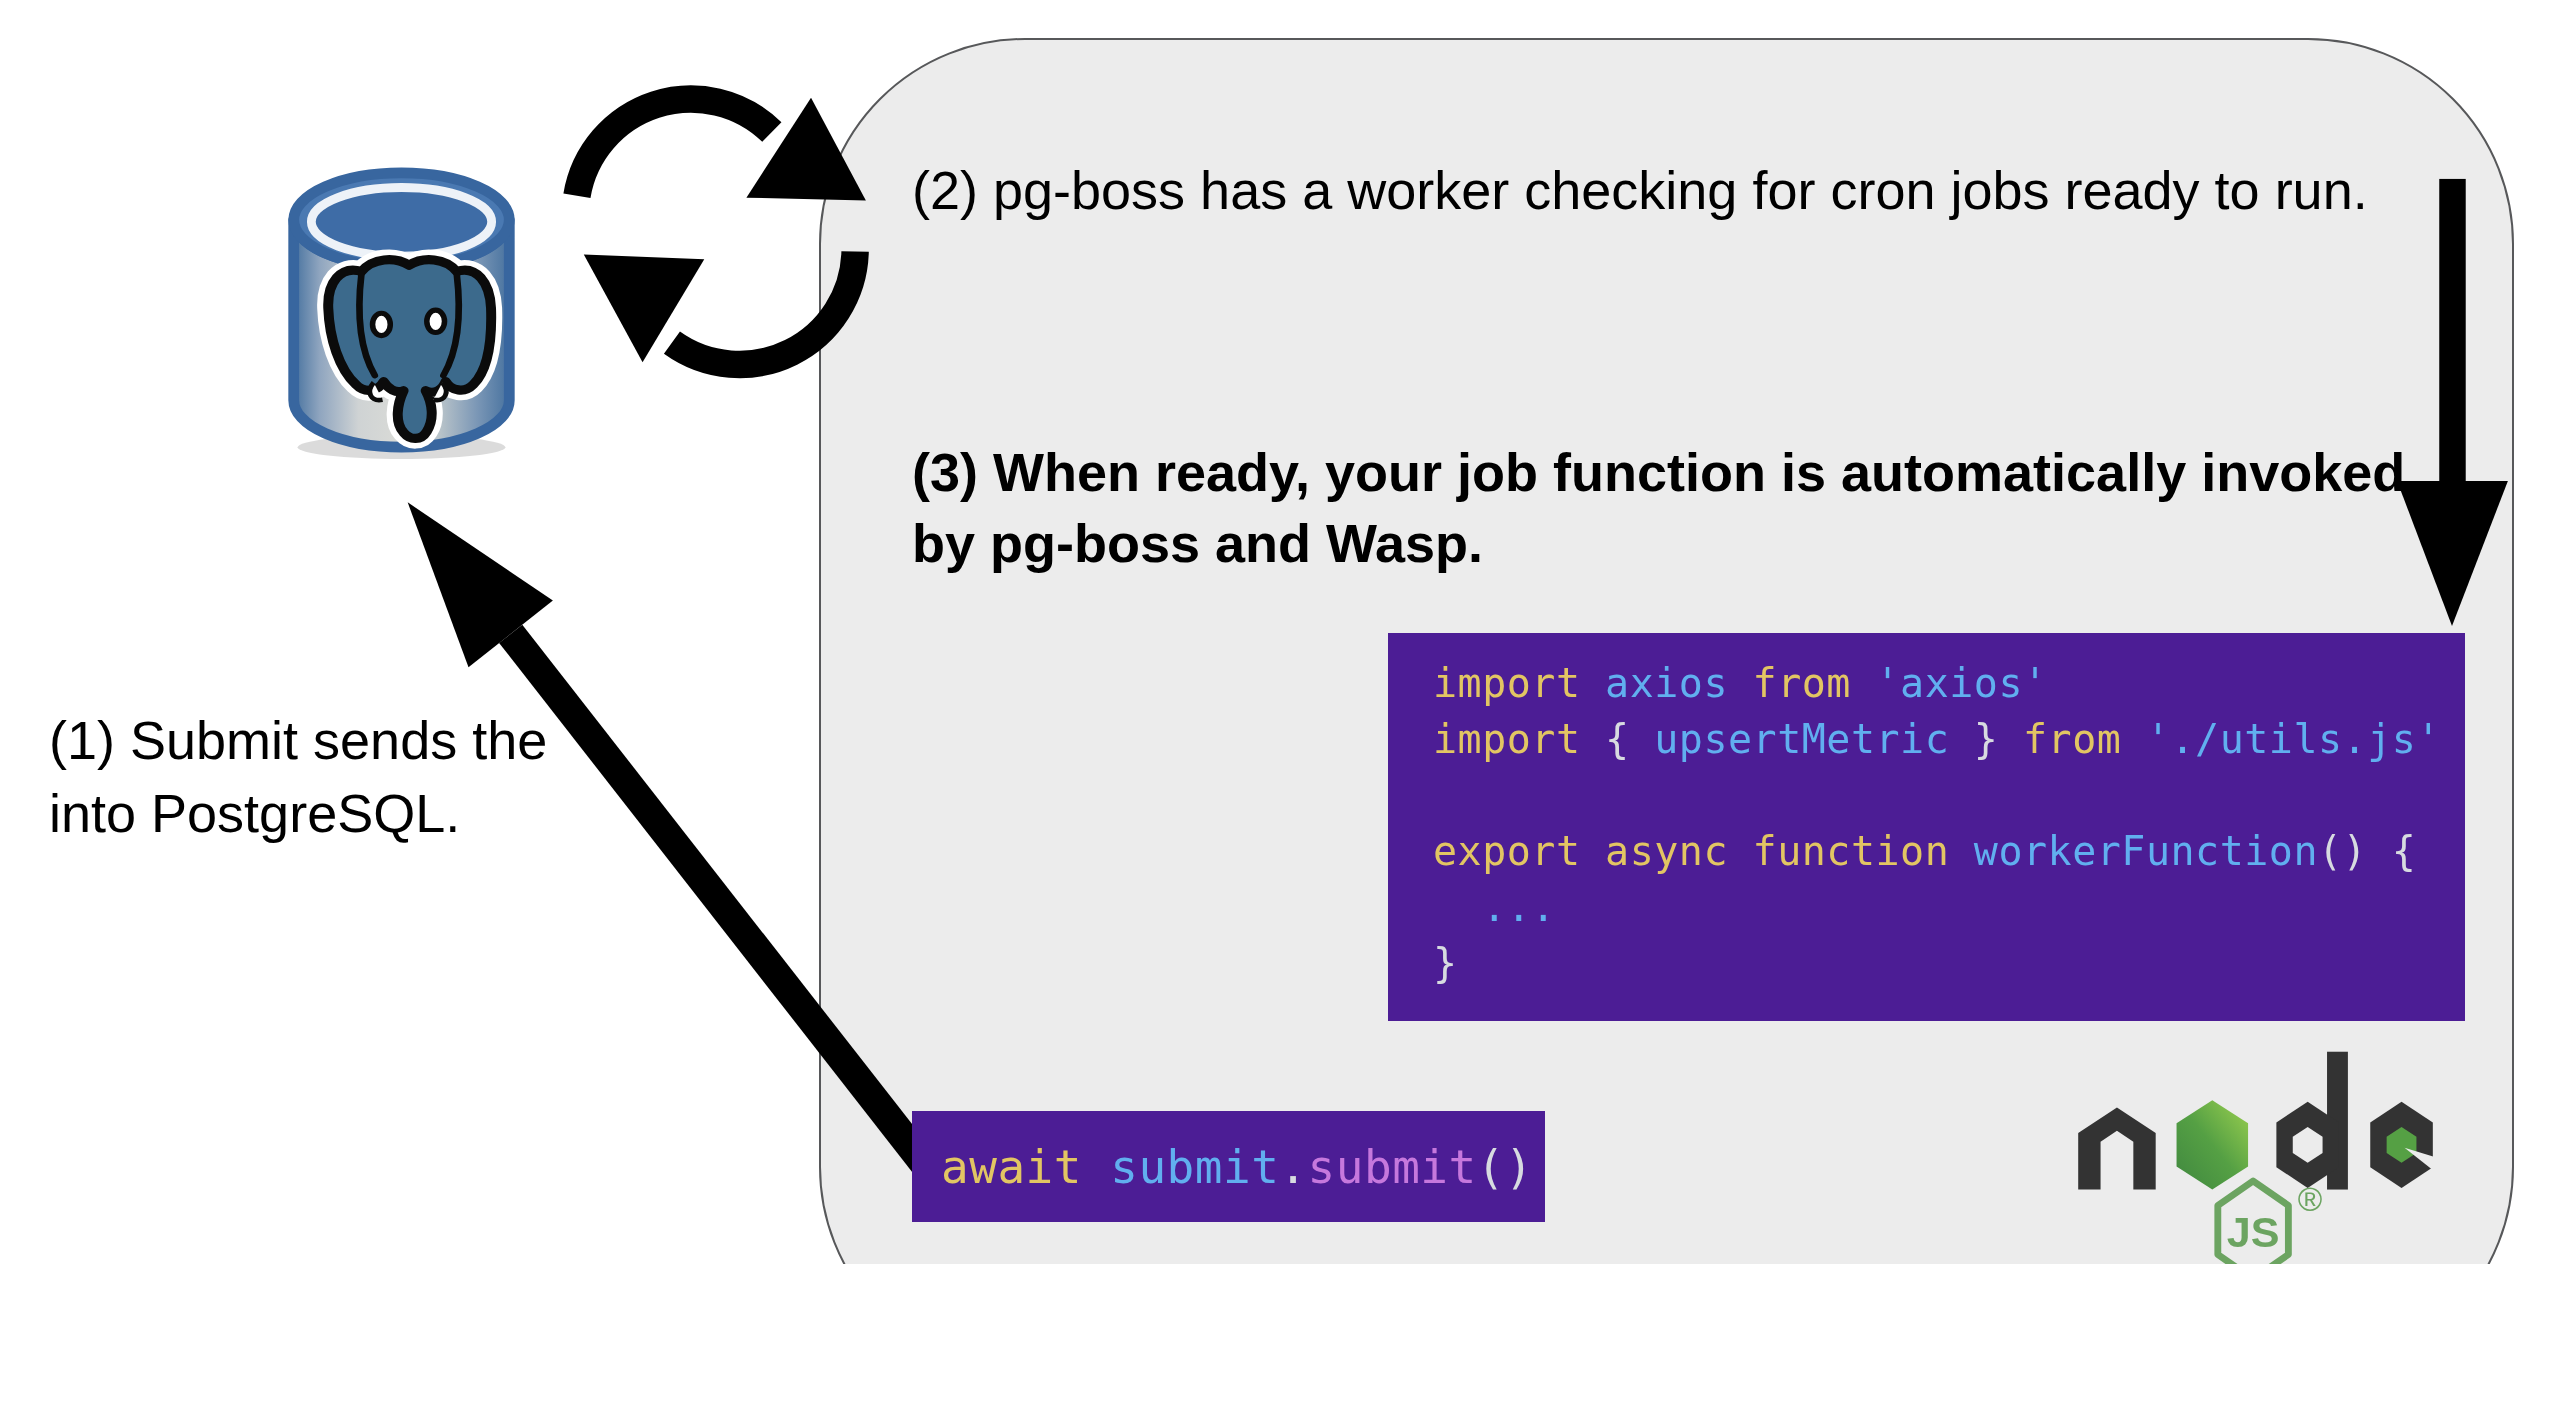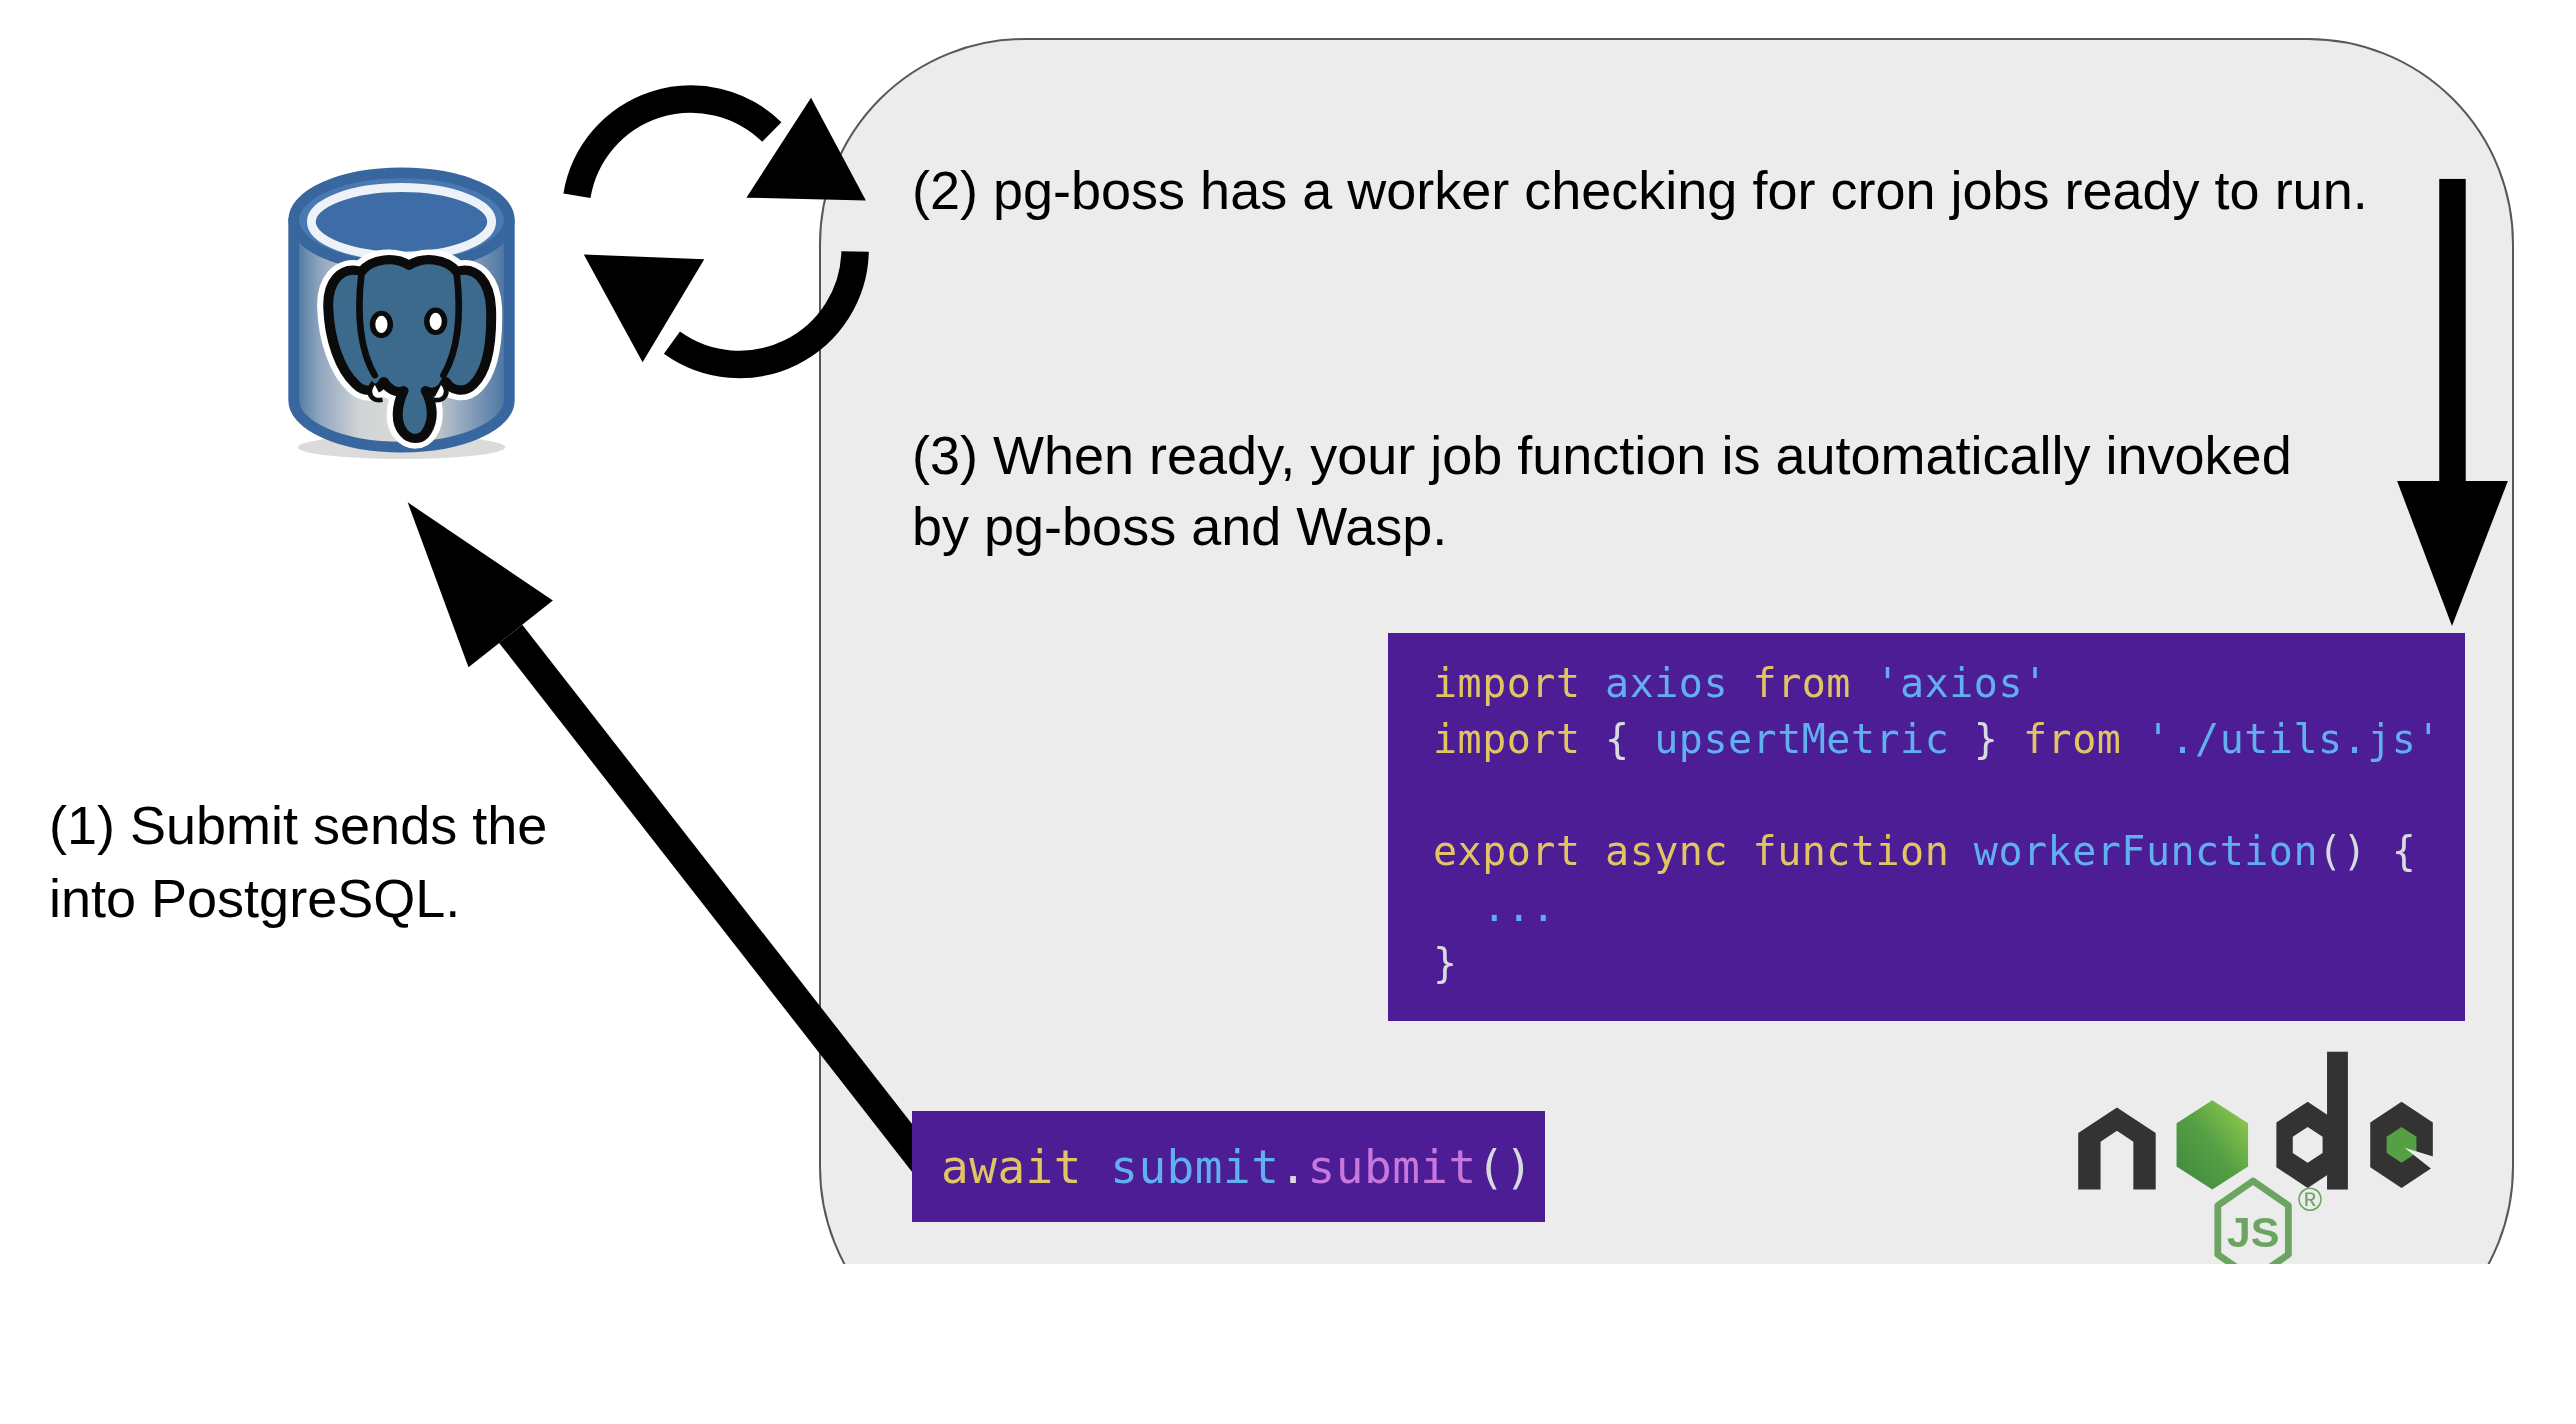--- a/index.html
+++ b/index.html
@@ -23,26 +23,26 @@
 </style>
 </head>
 <body>
 
 <div id="canvas">
 
   <div class="abs panel" style="left:819px;top:38px;width:1695px;height:1335px;"></div>
 
   <div class="abs step-text" style="left:912px;top:155px;">(2) pg-boss has a worker checking for cron jobs ready to run.</div>
 
-  <div class="abs" style="left:912px;top:420px;">
+  <div class="abs" style="left:912px;top:437px;font-weight:bold;">
     <div class="step-text">(3) When ready, your job function is automatically invoked</div>
     <div class="step-text">by pg-boss and Wasp.</div>
   </div>
 
-  <div class="abs" style="left:49px;top:789px;">
+  <div class="abs" style="left:49px;top:704px;">
     <div class="step-text step1">(1) Submit sends the</div>
     <div class="step-text step1">into PostgreSQL.</div>
   </div>
 
   <svg class="abs" style="left:564px;top:86px;" width="306" height="286" viewBox="0 0 312 292">
     <path d="M13,112 A118,118 0 0 1 212,47" fill="none" stroke="#000" stroke-width="28"></path>
     <polygon points="252,12 308,117 186,114" fill="#000"></polygon>
     <path d="M297,169 A118,118 0 0 1 110,262" fill="none" stroke="#000" stroke-width="28"></path>
     <polygon points="20,172 143,177 80,282" fill="#000"></polygon>
   </svg>

